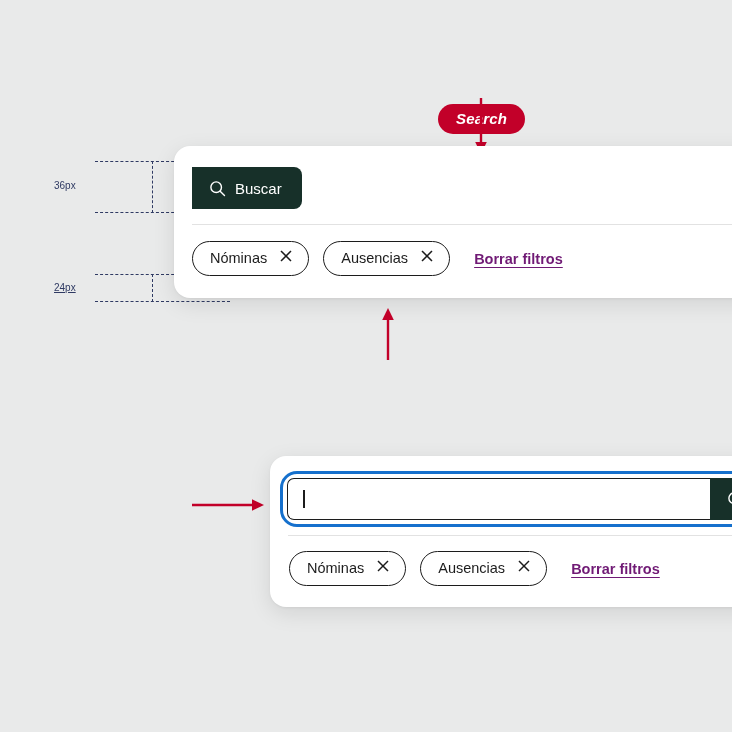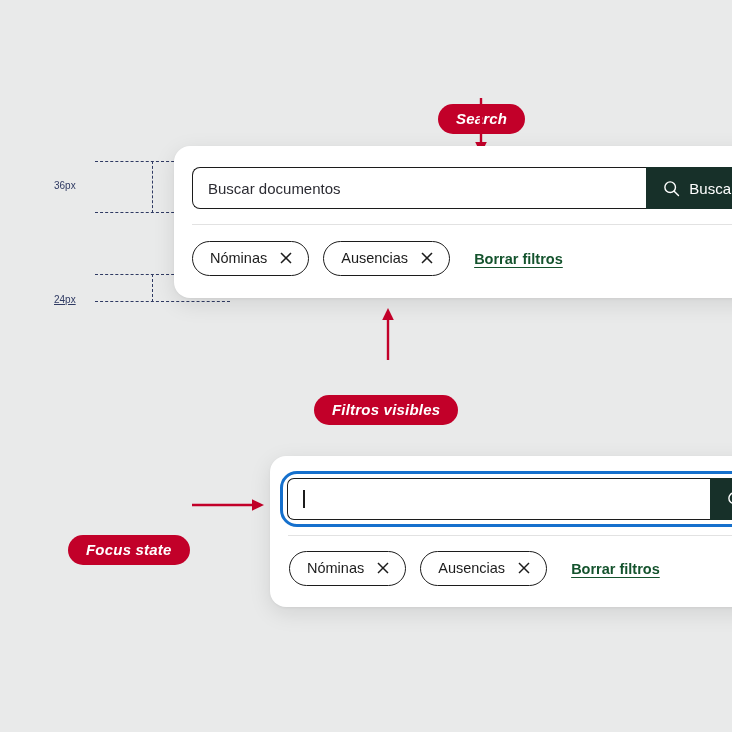--- a/index.html
+++ b/index.html
@@ -61,21 +61,21 @@
               width: 0; height: 28px; border-left: 1.3px dashed #2f3a63; }
 
   .guide-label {
     position: absolute;
     color: #2f3a63;
     font-size: 10px;
     font-family: "Liberation Sans", sans-serif;
     white-space: nowrap;
   }
   #label-36 { left: 54px; top: 180px; }
-  #label-24 { left: 54px; top: 294px; text-decoration: underline; }
+  #label-24 { left: 54px; top: 282px; text-decoration: underline; }
 
   
   .card {
     position: absolute;
     background: #ffffff;
     box-shadow: 0 6px 22px rgba(0,0,0,0.10), 0 1px 3px rgba(0,0,0,0.05);
     box-sizing: border-box;
   }
   #card-default {
     left: 174px;
@@ -158,21 +158,21 @@
     position: absolute;
     display: flex;
     align-items: center;
     gap: 14px;
   }
   #chips-default { left: 18px; top: 95px; }
   #chips-focus   { left: 19px; top: 95px; }
 
   .chip {
     display: inline-flex;
-    align-items: flex-end;
+    align-items: flex-start;
     gap: 13px;
     border: 1.3px solid #1c1c1c;
     border-radius: 999px;
     background: #ffffff;
     padding: 8px 16px 9px 17px;
     font-size: 14.5px;
     color: #1c1c1c;
     white-space: nowrap;
     cursor: pointer;
     box-sizing: border-box;
@@ -180,21 +180,21 @@
   .chip-x {
     font-size: 14px;
     line-height: 1;
     color: #1c1c1c;
     display: inline-block;
   }
   .clear-link {
     margin-left: 10px;
     font-size: 14.5px;
     font-weight: bold;
-    color: #14532d;
+    color: #701a75;
     text-decoration: underline;
     text-underline-offset: 3px;
     cursor: pointer;
     white-space: nowrap;
   }
 </style>
 </head>
 <body>
 
 <div class="stage">
@@ -211,23 +211,20 @@
   <div class="guide-36-tick"></div>
   <div class="guide-label" id="label-36">36px</div>
 
   <div class="guide guide-24"></div>
   <div class="guide-24-tick"></div>
   <div class="guide-label" id="label-24">24px</div>
 
   <div class="card" id="card-default">
 
     <div class="search-row" id="search-row-default">
-      <div class="search-input">
-        <span>Buscar documentos</span>
-      </div>
       <button class="search-btn">
         <span>
           <svg width="17" height="17" viewBox="0 0 18 18">
             <circle cx="7.6" cy="7.6" r="5.6" fill="none" stroke="#ffffff" stroke-width="1.5"></circle>
             <line x1="11.8" y1="11.8" x2="16.4" y2="16.4" stroke="#ffffff" stroke-width="1.5" stroke-linecap="round"></line>
           </svg>
         </span>
         <span>Buscar</span>
       </button>
     </div>
@@ -256,23 +253,21 @@
       <span class="clear-link">Borrar filtros</span>
     </div>
   </div>
 
   <div class="arrow" style="left:380px; top:308px;">
     <svg width="16" height="52" viewBox="0 0 16 52">
       <line x1="8" y1="52" x2="8" y2="8" stroke="#c20029" stroke-width="2.4"></line>
       <path d="M8 0 L2.2 12 L13.8 12 Z" fill="#c20029"></path>
     </svg>
   </div>
-  <div class="pill" id="pill-filtros">Filtros visibles</div>
-
-  <div class="pill" id="pill-focus">Focus state</div>
+
   <div class="arrow" style="left:192px; top:497px;">
     <svg width="72" height="16" viewBox="0 0 72 16">
       <line x1="0" y1="8" x2="62" y2="8" stroke="#c20029" stroke-width="2.4"></line>
       <path d="M72 8 L60 2.2 L60 13.8 Z" fill="#c20029"></path>
     </svg>
   </div>
 
   <div class="card" id="card-focus">
 
     <div class="search-row" id="search-row-focus">

